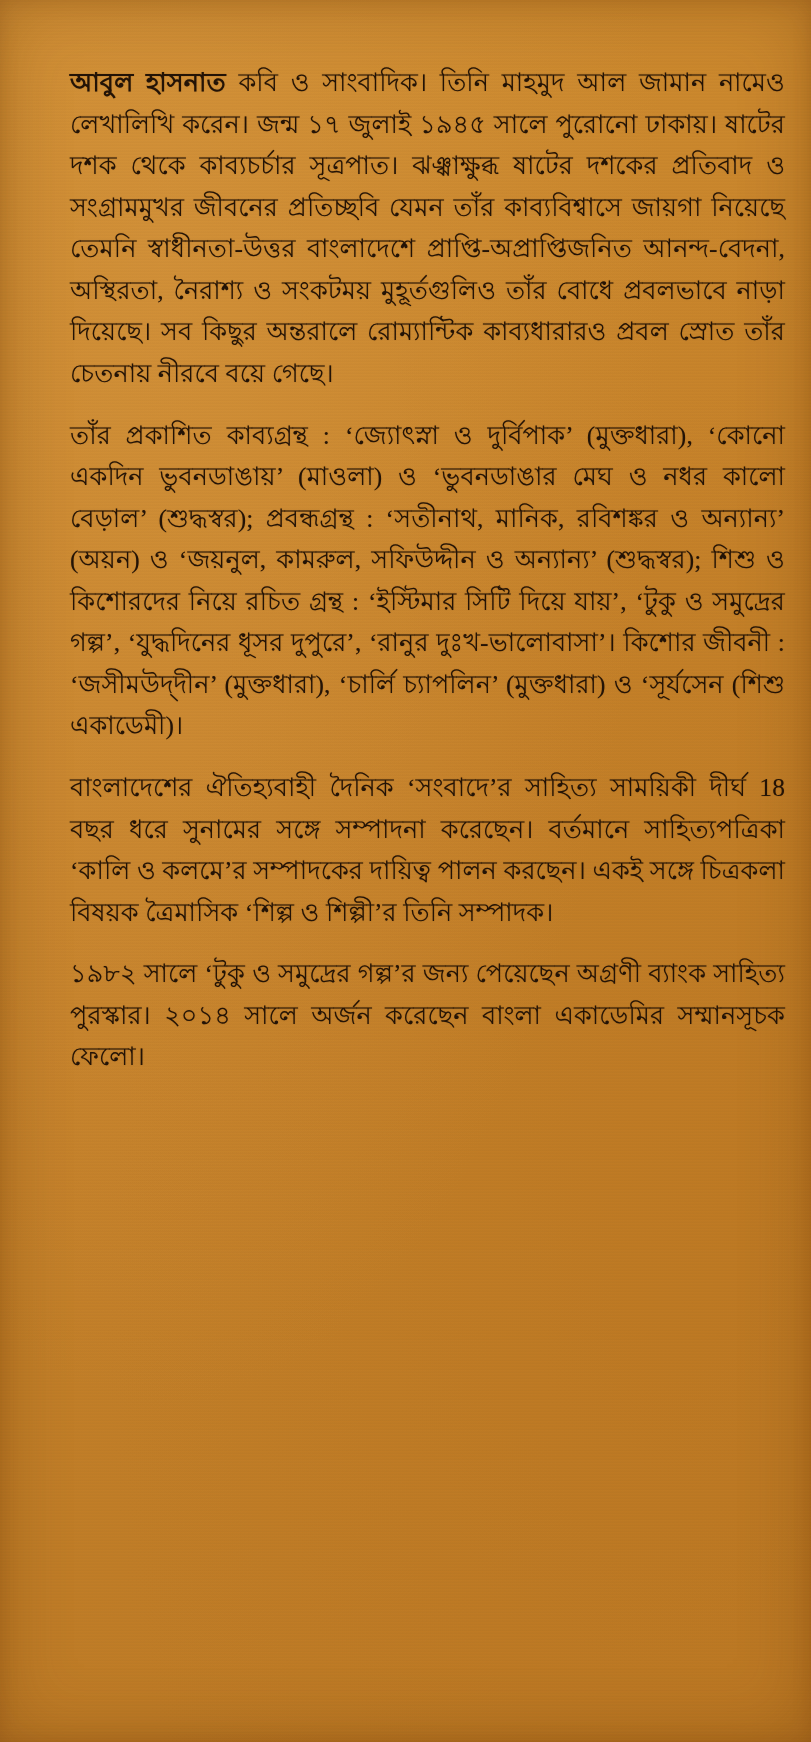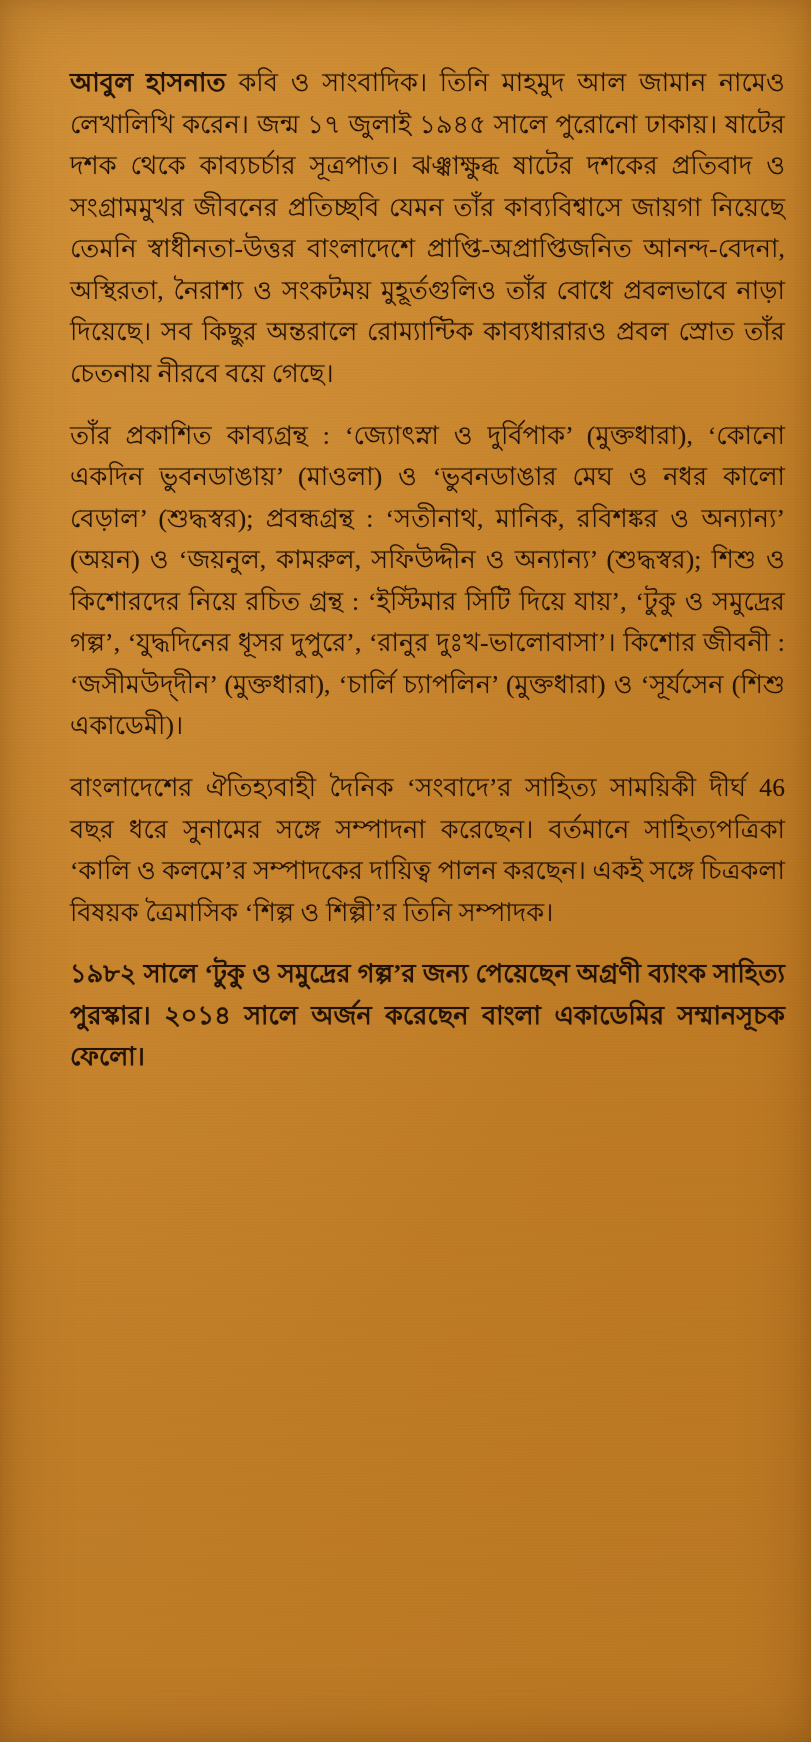--- a/index.html
+++ b/index.html
@@ -48,35 +48,34 @@
     color: #231306;
     font-size: 25.5px;
     line-height: 1.63;
     text-align: justify;
     text-justify: inter-word;
     letter-spacing: 0.1px;
     text-shadow: 0 0 1px rgba(40,20,4,0.35);
   }
   p.para:last-child {
     margin-bottom: 0;
-    font-weight: bold;
   }
   .lead {
     font-weight: bold;
   }
 </style>
 </head>
 <body>
 
 <div class="page">
   <div class="edge-shade"></div>
   <div class="content">
 
     <p class="para"><span class="lead">আবুল হাসনাত</span><span> কবি ও সাংবাদিক। তিনি মাহমুদ আল জামান নামেও লেখালিখি করেন। জন্ম ১৭ জুলাই ১৯৪৫ সালে পুরোনো ঢাকায়। ষাটের দশক থেকে কাব্যচর্চার সূত্রপাত। ঝঞ্ঝাক্ষুব্ধ ষাটের দশকের প্রতিবাদ ও সংগ্রামমুখর জীবনের প্রতিচ্ছবি যেমন তাঁর কাব্যবিশ্বাসে জায়গা নিয়েছে তেমনি স্বাধীনতা-উত্তর বাংলাদেশে প্রাপ্তি-অপ্রাপ্তিজনিত আনন্দ-বেদনা, অস্থিরতা, নৈরাশ্য ও সংকটময় মুহূর্তগুলিও তাঁর বোধে প্রবলভাবে নাড়া দিয়েছে। সব কিছুর অন্তরালে রোম্যান্টিক কাব্যধারারও প্রবল স্রোত তাঁর চেতনায় নীরবে বয়ে গেছে।</span></p>
 
     <p class="para"><span>তাঁর প্রকাশিত কাব্যগ্রন্থ : ‘জ্যোৎস্না ও দুর্বিপাক’ (মুক্তধারা), ‘কোনো একদিন ভুবনডাঙায়’ (মাওলা) ও ‘ভুবনডাঙার মেঘ ও নধর কালো বেড়াল’ (শুদ্ধস্বর); প্রবন্ধগ্রন্থ : ‘সতীনাথ, মানিক, রবিশঙ্কর ও অন্যান্য’ (অয়ন) ও ‘জয়নুল, কামরুল, সফিউদ্দীন ও অন্যান্য’ (শুদ্ধস্বর); শিশু ও কিশোরদের নিয়ে রচিত গ্রন্থ : ‘ইস্টিমার সিটি দিয়ে যায়’, ‘টুকু ও সমুদ্রের গল্প’, ‘যুদ্ধদিনের ধূসর দুপুরে’, ‘রানুর দুঃখ-ভালোবাসা’। কিশোর জীবনী : ‘জসীমউদ্‌দীন’ (মুক্তধারা), ‘চার্লি চ্যাপলিন’ (মুক্তধারা) ও ‘সূর্যসেন (শিশু একাডেমী)।</span></p>
 
-    <p class="para"><span>বাংলাদেশের ঐতিহ্যবাহী দৈনিক ‘সংবাদে’র সাহিত্য সাময়িকী দীর্ঘ 46 বছর ধরে সুনামের সঙ্গে সম্পাদনা করেছেন। বর্তমানে সাহিত্যপত্রিকা ‘কালি ও কলমে’র সম্পাদকের দায়িত্ব পালন করছেন। একই সঙ্গে চিত্রকলা বিষয়ক ত্রৈমাসিক ‘শিল্প ও শিল্পী’র তিনি সম্পাদক।</span></p>
+    <p class="para"><span>বাংলাদেশের ঐতিহ্যবাহী দৈনিক ‘সংবাদে’র সাহিত্য সাময়িকী দীর্ঘ 18 বছর ধরে সুনামের সঙ্গে সম্পাদনা করেছেন। বর্তমানে সাহিত্যপত্রিকা ‘কালি ও কলমে’র সম্পাদকের দায়িত্ব পালন করছেন। একই সঙ্গে চিত্রকলা বিষয়ক ত্রৈমাসিক ‘শিল্প ও শিল্পী’র তিনি সম্পাদক।</span></p>
 
     <p class="para"><span>১৯৮২ সালে ‘টুকু ও সমুদ্রের গল্প’র জন্য পেয়েছেন অগ্রণী ব্যাংক সাহিত্য পুরস্কার। ২০১৪ সালে অর্জন করেছেন বাংলা একাডেমির সম্মানসূচক ফেলো।</span></p>
 
   </div>
 </div>
 
 </body></html>

